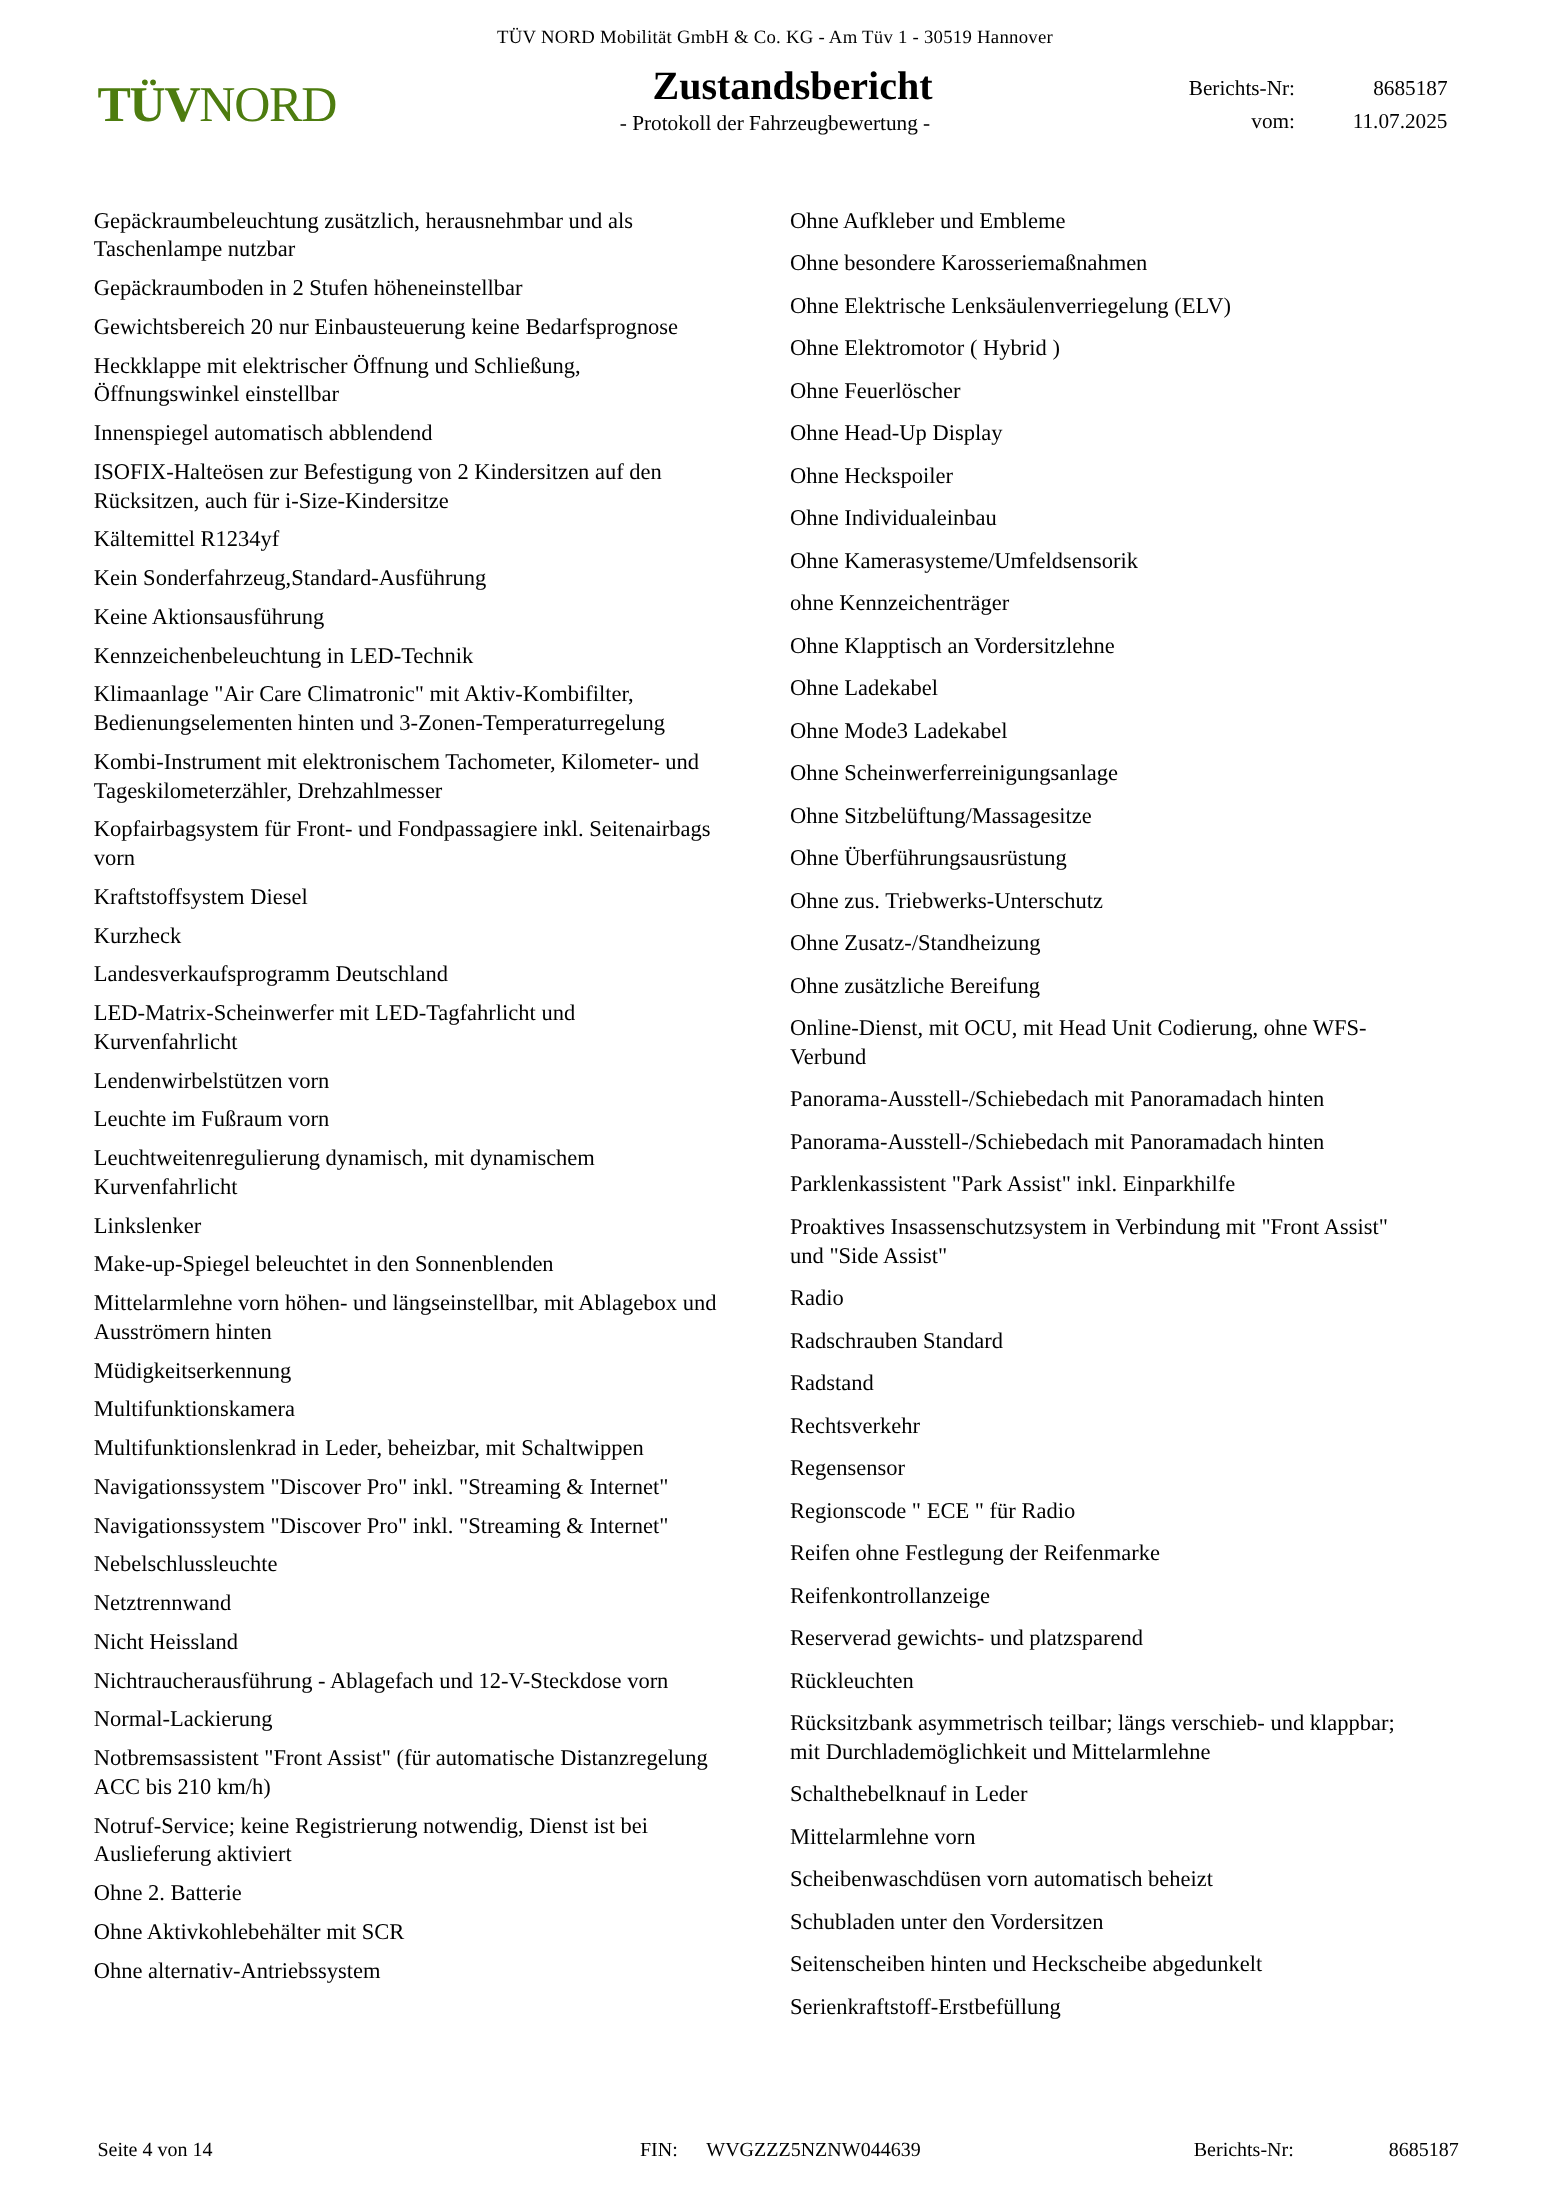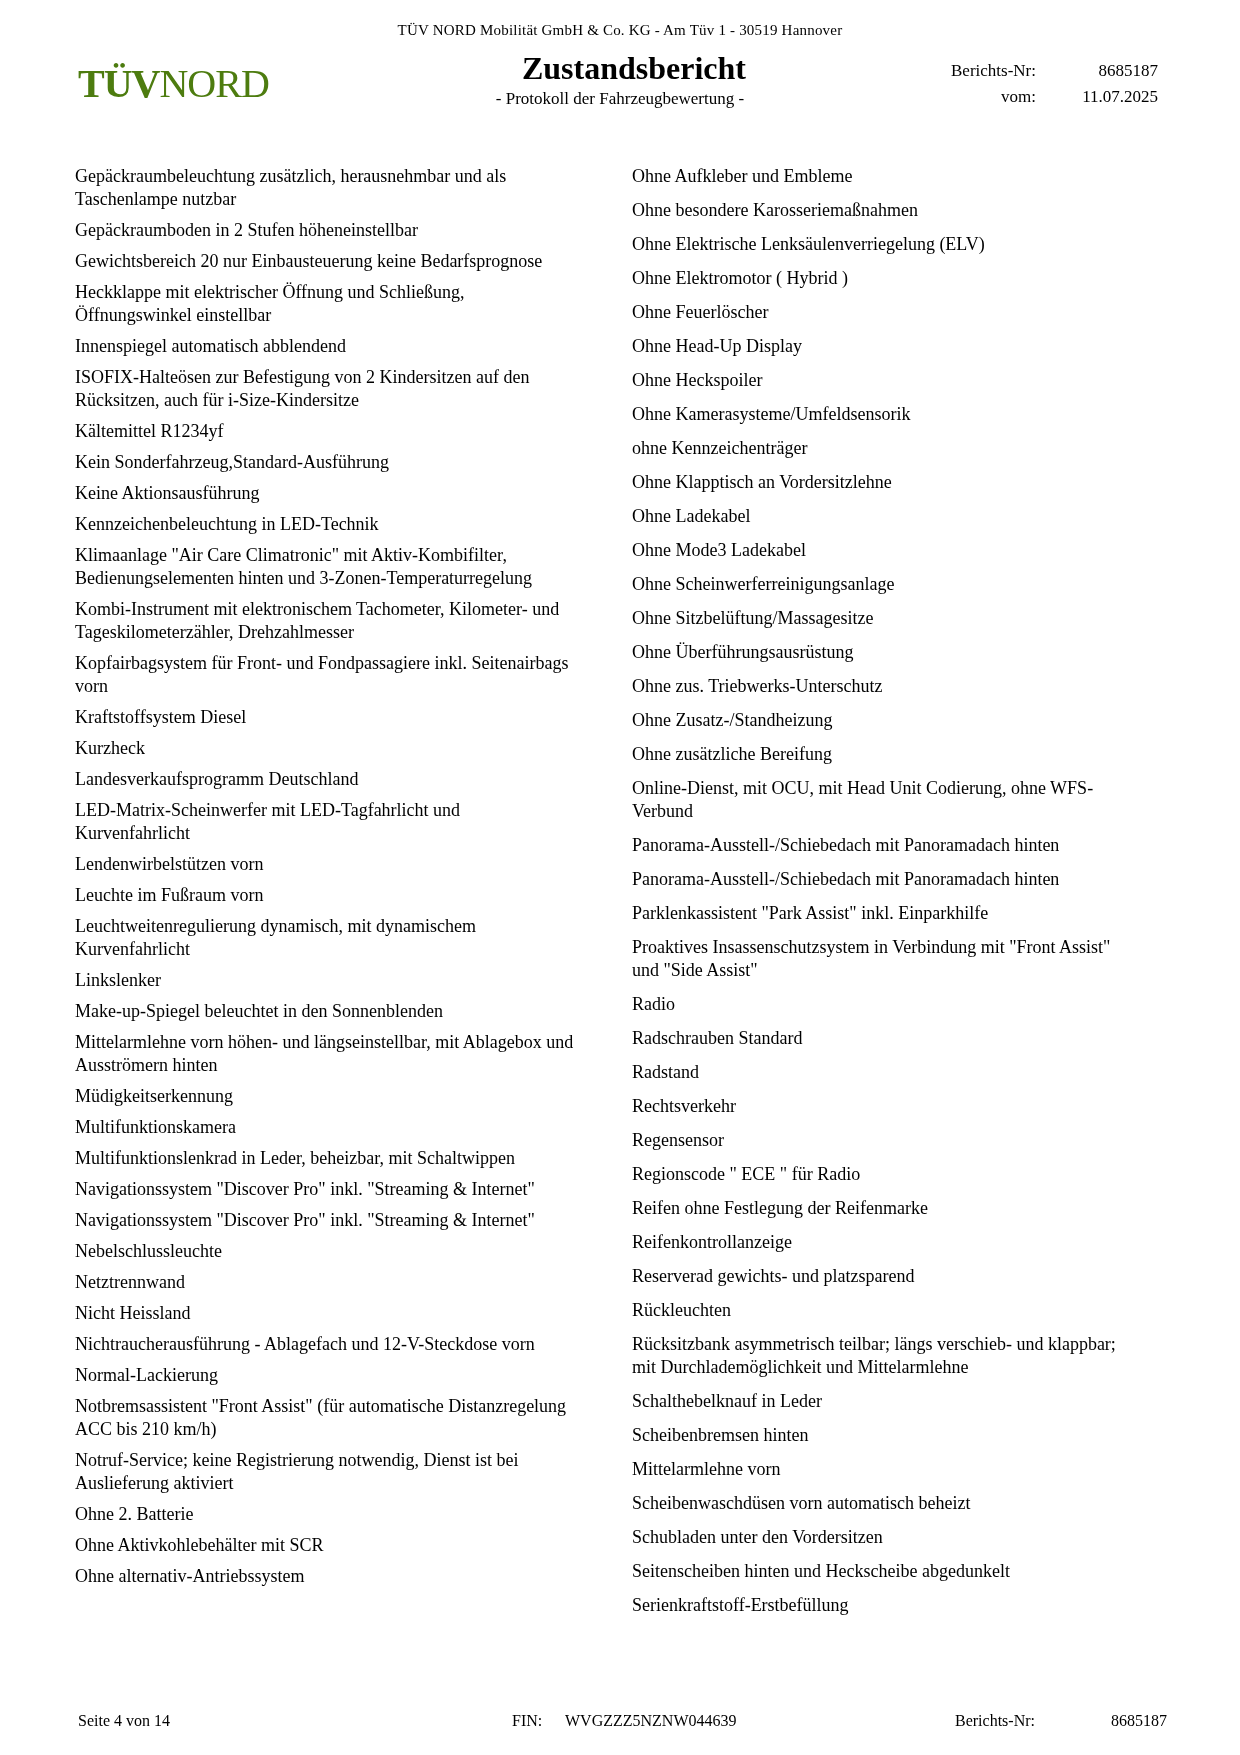--- a/index.html
+++ b/index.html
@@ -141,20 +141,21 @@
     </div>
 
   <div class="col col-right">
       <div class="item">Ohne Aufkleber und Embleme</div>
       <div class="item">Ohne besondere Karosseriemaßnahmen</div>
       <div class="item">Ohne Elektrische Lenksäulenverriegelung (ELV)</div>
       <div class="item">Ohne Elektromotor ( Hybrid )</div>
       <div class="item">Ohne Feuerlöscher</div>
       <div class="item">Ohne Head-Up Display</div>
       <div class="item">Ohne Heckspoiler</div>
+      <div class="item">Ohne Individualeinbau</div>
       <div class="item">Ohne Kamerasysteme/Umfeldsensorik</div>
       <div class="item">ohne Kennzeichenträger</div>
       <div class="item">Ohne Klapptisch an Vordersitzlehne</div>
       <div class="item">Ohne Ladekabel</div>
       <div class="item">Ohne Mode3 Ladekabel</div>
       <div class="item">Ohne Scheinwerferreinigungsanlage</div>
       <div class="item">Ohne Sitzbelüftung/Massagesitze</div>
       <div class="item">Ohne Überführungsausrüstung</div>
       <div class="item">Ohne zus. Triebwerks-Unterschutz</div>
       <div class="item">Ohne Zusatz-/Standheizung</div>
@@ -169,21 +170,20 @@
       <div class="item">Radstand</div>
       <div class="item">Rechtsverkehr</div>
       <div class="item">Regensensor</div>
       <div class="item">Regionscode " ECE " für Radio</div>
       <div class="item">Reifen ohne Festlegung der Reifenmarke</div>
       <div class="item">Reifenkontrollanzeige</div>
       <div class="item">Reserverad gewichts- und platzsparend</div>
       <div class="item">Rückleuchten</div>
       <div class="item">Rücksitzbank asymmetrisch teilbar; längs verschieb- und klappbar; mit Durchlademöglichkeit und Mittelarmlehne</div>
       <div class="item">Schalthebelknauf in Leder</div>
-      <div class="item">Scheibenbremsen hinten</div>
       <div class="item">Mittelarmlehne vorn</div>
       <div class="item">Scheibenwaschdüsen vorn automatisch beheizt</div>
       <div class="item">Schubladen unter den Vordersitzen</div>
       <div class="item">Seitenscheiben hinten und Heckscheibe abgedunkelt</div>
       <div class="item">Serienkraftstoff-Erstbefüllung</div>
     </div>
 
   <div class="footer">
     <span class="f-page">Seite 4 von 14</span>
     <span class="f-fin-label">FIN:</span>

